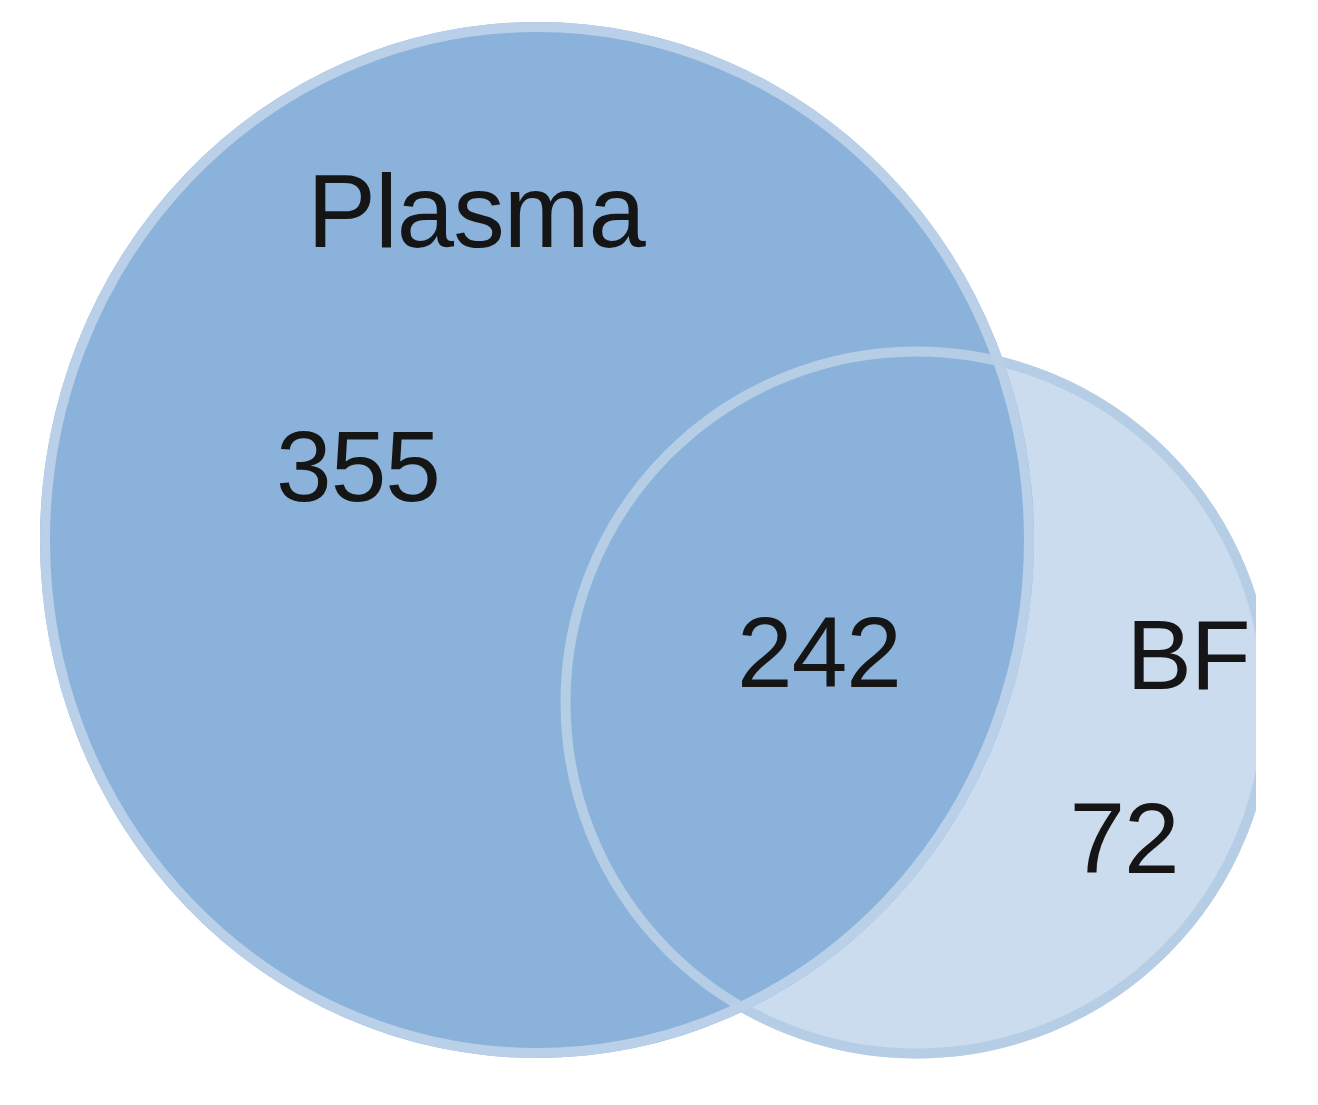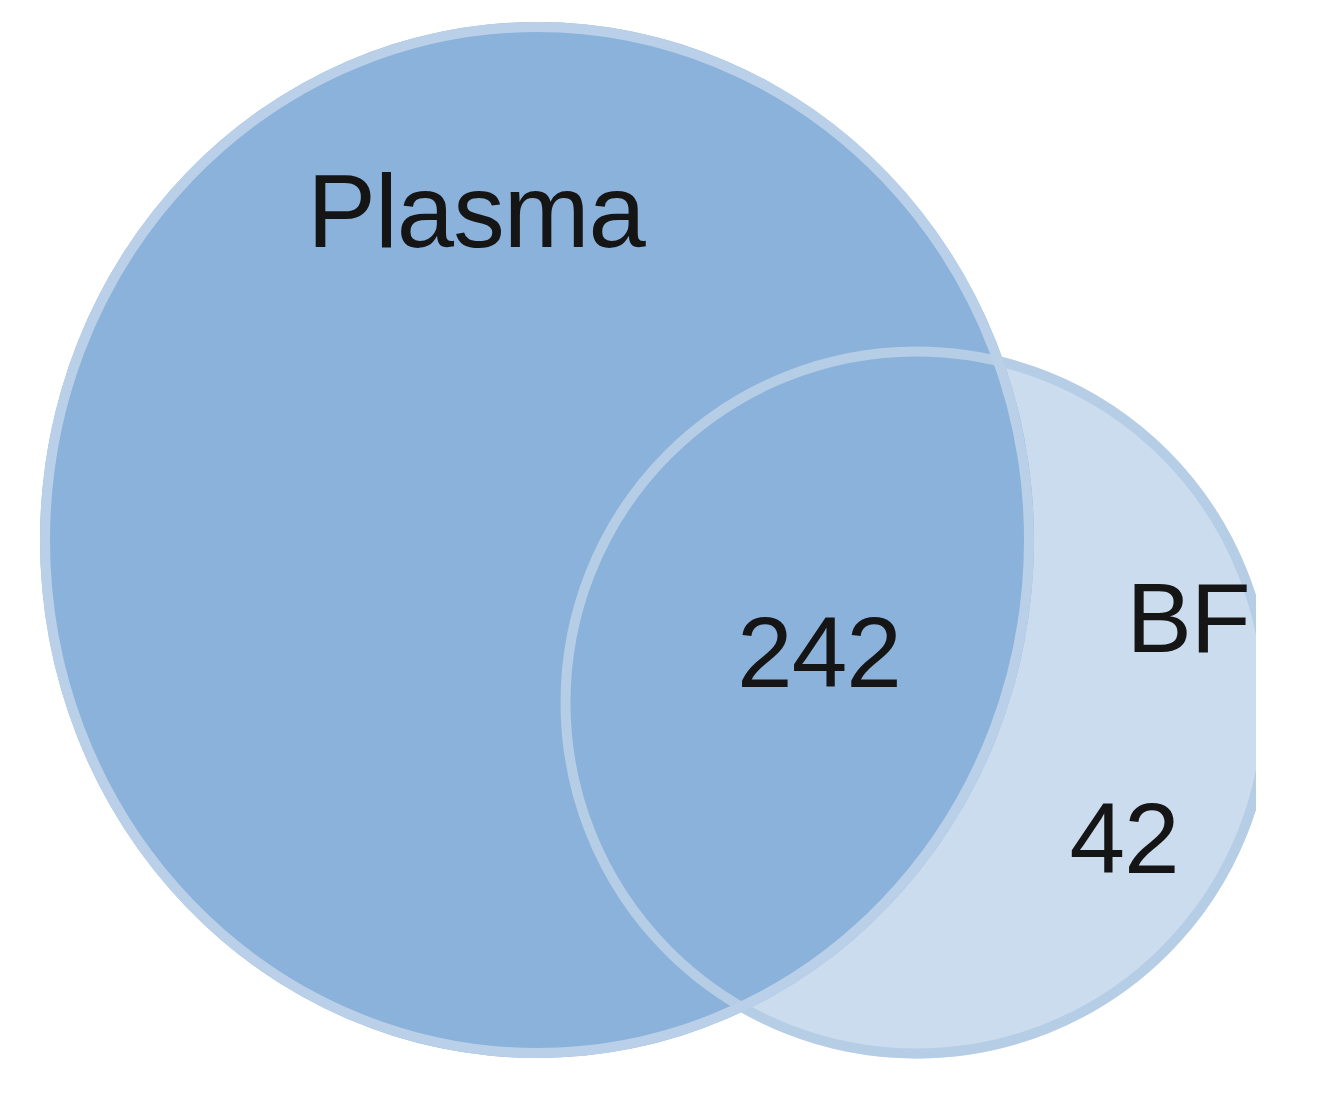--- a/index.html
+++ b/index.html
@@ -27,39 +27,40 @@
     position: absolute;
     transform: translate(-50%, -50%);
     color: #151515;
     white-space: nowrap;
     line-height: 1;
     letter-spacing: -1px;
   }
   .label-plasma { left: 476px; top: 211px;  font-size: 103px; }
   .label-355    { left: 358px; top: 466px;  font-size: 100px; }
   .label-242    { left: 795px; top: 652px;  font-size: 100px; margin-left: 24px; }
-  .label-bf     { left: 1188px; top: 618px; font-size: 98px; text-align: right;  }
+  .label-bf     { left: 1188px; top: 655px; font-size: 98px; text-align: right;  }
   .label-42     { left: 1124px; top: 838px; font-size: 100px; }
 </style>
 </head>
 <body>
 
 <div class="stage">
 
   <svg class="venn-svg" viewBox="0 0 1318 1105" xmlns="http://www.w3.org/2000/svg">
 
     <ellipse cx="916.5" cy="702.5" rx="356" ry="356" fill="#cbdcee"></ellipse>
     <ellipse cx="537" cy="540" rx="497" ry="518" fill="#8ab2da"></ellipse>
 
     <ellipse cx="916.5" cy="702.5" rx="351" ry="351" fill="none" stroke-width="10" stroke="#b6cde6"></ellipse>
     <ellipse cx="537" cy="540" rx="492" ry="513" fill="none" stroke-width="10" stroke="#bad0e8"></ellipse>
   </svg>
 
   <div class="venn-label label-plasma">Plasma</div>
 
+  <div class="venn-label label-355">355</div>
 
   <div class="venn-label label-242">242</div>
 
   <div class="venn-label label-bf">BF</div>
 
-  <div class="venn-label label-42">42</div>
+  <div class="venn-label label-42">72</div>
 
 </div>
 
 </body></html>

